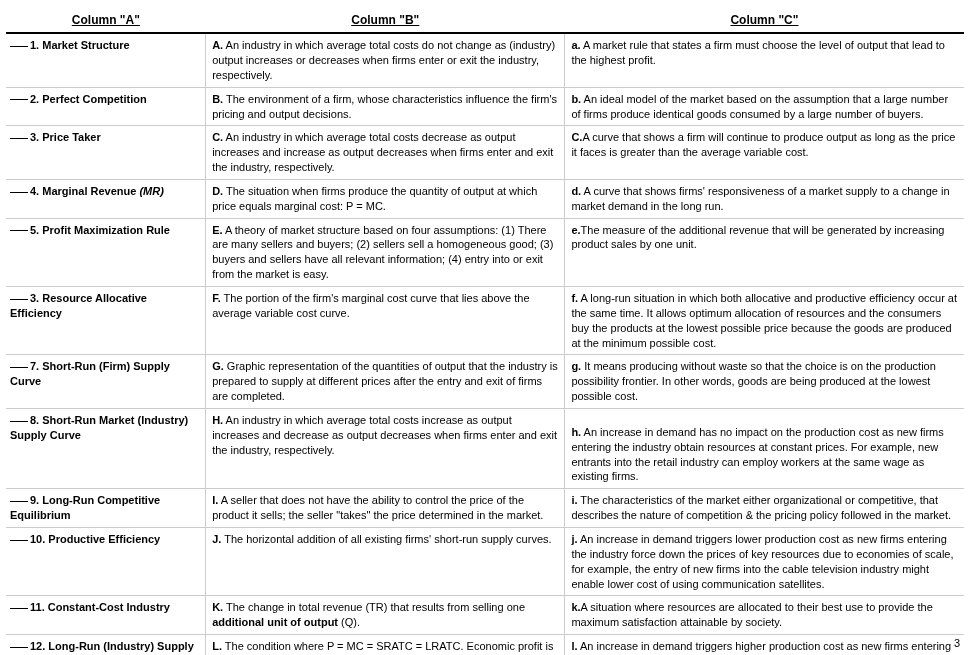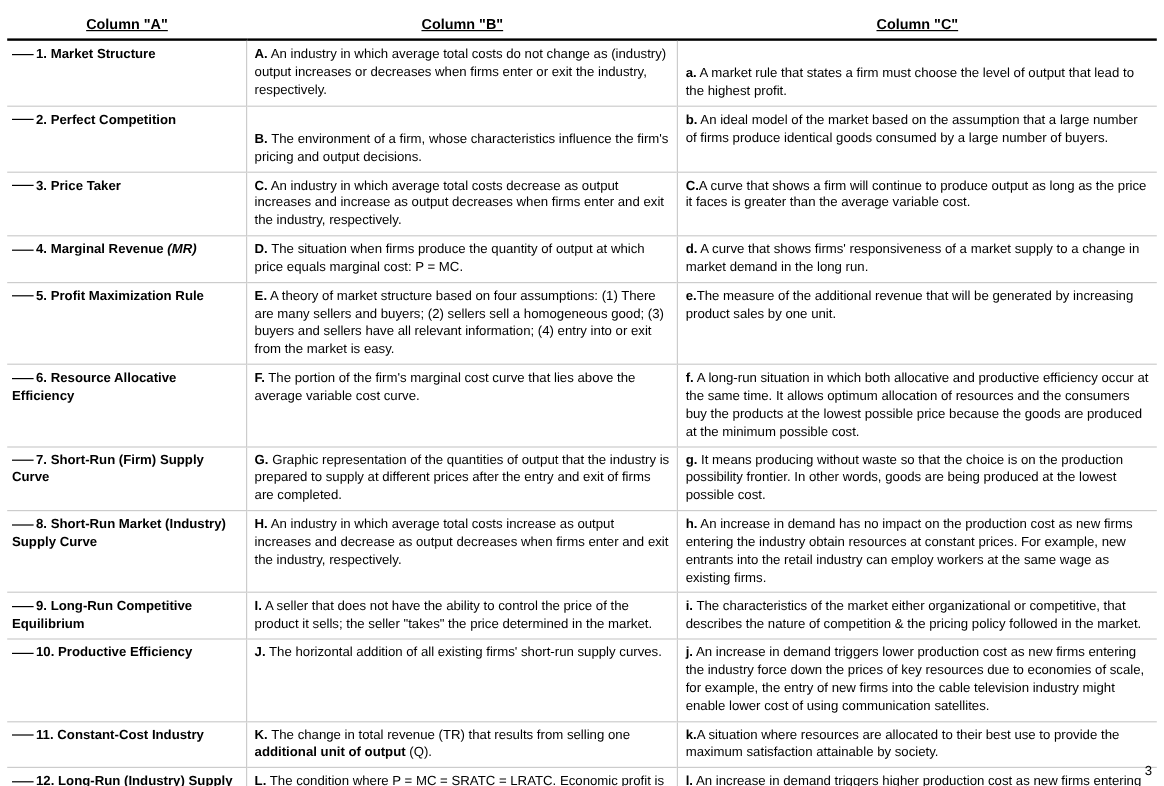--- a/index.html
+++ b/index.html
@@ -90,56 +90,56 @@
       <tr class="header-row">
         <td>Column "A"</td>
         <td>Column "B"</td>
         <td>Column "C"</td>
       </tr>
     </thead>
     <tbody id="table-body">
     <tr>
           <td class="col-a-cell" style="padding-top: 4px; padding-bottom: 4px;"><span class="match-line"></span><span class="item-label">1. Market Structure</span></td>
           <td class="col-b-cell" style="padding-top: 4px; padding-bottom: 4px; margin-left: 44px;"><span style="font-weight: bold;">A.</span><span> An industry in which average total costs do not change as (industry) output increases or decreases when firms enter or exit the industry, respectively.</span></td>
-          <td class="col-c-cell" style="padding-top: 20px; padding-bottom: 4px;"><span style="font-weight: bold;">a.</span><span> A market rule that states a firm must choose the level of output that lead to the highest profit.</span></td>
+          <td class="col-c-cell" style="padding-top: 4px; padding-bottom: 4px;"><span style="font-weight: bold;">a.</span><span> A market rule that states a firm must choose the level of output that lead to the highest profit.</span></td>
         </tr>
         <tr class="row-divider">
           <td class="col-a-cell" style="padding-top: 4px; padding-bottom: 4px;"><span class="match-line"></span><span class="item-label">2. Perfect Competition</span></td>
-          <td class="col-b-cell" style="padding-top: 20px; padding-bottom: 4px; margin-left: 11px;"><span style="font-weight: bold;">B.</span><span> The environment of a firm, whose characteristics influence the firm's pricing and output decisions.</span></td>
+          <td class="col-b-cell" style="padding-top: 4px; padding-bottom: 4px; margin-left: 11px;"><span style="font-weight: bold;">B.</span><span> The environment of a firm, whose characteristics influence the firm's pricing and output decisions.</span></td>
           <td class="col-c-cell" style="padding-top: 4px; padding-bottom: 4px;"><span style="font-weight: bold;">b.</span><span> An ideal model of the market based on the assumption that a large number of firms produce identical goods consumed by a large number of buyers.</span></td>
         </tr>
         <tr class="row-divider">
           <td class="col-a-cell" style="padding-top: 4px; padding-bottom: 4px;"><span class="match-line"></span><span class="item-label">3. Price Taker</span></td>
           <td class="col-b-cell" style="padding-top: 4px; padding-bottom: 4px;"><span style="font-weight: bold;">C.</span><span> An industry in which average total costs decrease as output increases and increase as output decreases when firms enter and exit the industry, respectively.</span></td>
           <td class="col-c-cell" style="padding-top: 4px; padding-bottom: 4px;"><span style="font-weight: bold;">C.</span><span>A curve that shows a firm will continue to produce output as long as the price it faces is greater than the average variable cost.</span></td>
         </tr>
         <tr class="row-divider">
           <td class="col-a-cell" style="padding-top: 4px; padding-bottom: 4px;"><span class="match-line"></span><span class="item-label">4. Marginal Revenue <span class="italic">(MR)</span></span></td>
           <td class="col-b-cell" style="padding-top: 4px; padding-bottom: 4px;"><span style="font-weight: bold;">D.</span><span> The situation when firms produce the quantity of output at which price equals marginal cost: P = MC.</span></td>
           <td class="col-c-cell" style="padding-top: 4px; padding-bottom: 4px; margin-left: 45px;"><span style="font-weight: bold;">d.</span><span> A curve that shows firms' responsiveness of a market supply to a change in market demand in the long run.</span></td>
         </tr>
         <tr class="row-divider">
           <td class="col-a-cell" style="padding-top: 4px; padding-bottom: 4px;"><span class="match-line"></span><span class="item-label">5. Profit Maximization Rule</span></td>
           <td class="col-b-cell" style="padding-top: 4px; padding-bottom: 4px;"><span style="font-weight: bold;">E.</span><span> A theory of market structure based on four assumptions: (1) There are many sellers and buyers; (2) sellers sell a homogeneous good; (3) buyers and sellers have all relevant information; (4) entry into or exit from the market is easy.</span></td>
           <td class="col-c-cell" style="padding-top: 4px; padding-bottom: 4px; margin-left: 15px;"><span style="font-weight: bold;">e.</span><span>The measure of the additional revenue that will be generated by increasing product sales by one unit.</span></td>
         </tr>
         <tr class="row-divider">
-          <td class="col-a-cell" style="padding-top: 4px; padding-bottom: 4px;"><span class="match-line"></span><span class="item-label">6. Resource Allocative Efficiency</span></td>
+          <td class="col-a-cell" style="padding-top: 4px; padding-bottom: 4px;"><span class="match-line"></span><span class="item-label">3. Resource Allocative Efficiency</span></td>
           <td class="col-b-cell" style="padding-top: 4px; padding-bottom: 4px;"><span style="font-weight: bold;">F.</span><span> The portion of the firm's marginal cost curve that lies above the average variable cost curve.</span></td>
           <td class="col-c-cell" style="padding-top: 4px; padding-bottom: 4px;"><span style="font-weight: bold;">f.</span><span> A long-run situation in which both allocative and productive efficiency occur at the same time. It allows optimum allocation of resources and the consumers buy the products at the lowest possible price because the goods are produced at the minimum possible cost.</span></td>
         </tr>
         <tr class="row-divider">
           <td class="col-a-cell" style="padding-top: 4px; padding-bottom: 4px; margin-left: 26px;"><span class="match-line"></span><span class="item-label">7. Short-Run (Firm) Supply Curve</span></td>
           <td class="col-b-cell" style="padding-top: 4px; padding-bottom: 4px;"><span style="font-weight: bold;">G.</span><span> Graphic representation of the quantities of output that the industry is prepared to supply at different prices after the entry and exit of firms are completed.</span></td>
           <td class="col-c-cell" style="padding-top: 4px; padding-bottom: 4px;"><span style="font-weight: bold;">g.</span><span> It means producing without waste so that the choice is on the production possibility frontier. In other words, goods are being produced at the lowest possible cost.</span></td>
         </tr>
         <tr class="row-divider">
           <td class="col-a-cell" style="padding-top: 4px; padding-bottom: 4px;"><span class="match-line"></span><span class="item-label">8. Short-Run Market (Industry) Supply Curve</span></td>
           <td class="col-b-cell" style="padding-top: 4px; padding-bottom: 4px;"><span style="font-weight: bold;">H.</span><span> An industry in which average total costs increase as output increases and decrease as output decreases when firms enter and exit the industry, respectively.</span></td>
-          <td class="col-c-cell" style="padding-top: 4px; padding-bottom: 4px;"><span style="font-weight: bold;">h.</span><span> An increase in demand has no impact on the production cost as new firms entering the industry obtain resources at constant prices. For example, new entrants into the retail industry can employ workers at the same wage as existing firms.</span></td>
+          <td class="col-c-cell" style="padding-top: 16px; padding-bottom: 4px;"><span style="font-weight: bold;">h.</span><span> An increase in demand has no impact on the production cost as new firms entering the industry obtain resources at constant prices. For example, new entrants into the retail industry can employ workers at the same wage as existing firms.</span></td>
         </tr>
         <tr class="row-divider">
           <td class="col-a-cell" style="padding-top: 4px; padding-bottom: 4px;"><span class="match-line"></span><span class="item-label">9. Long-Run Competitive Equilibrium</span></td>
           <td class="col-b-cell" style="padding-top: 4px; padding-bottom: 4px; margin-top: 12px;"><span style="font-weight: bold;">I.</span><span> A seller that does not have the ability to control the price of the product it sells; the seller "takes" the price determined in the market.</span></td>
           <td class="col-c-cell" style="padding-top: 4px; padding-bottom: 4px; margin-top: 38px;"><span style="font-weight: bold;">i.</span><span> The characteristics of the market either organizational or competitive, that describes the nature of competition &amp; the pricing policy followed in the market.</span></td>
         </tr>
         <tr class="row-divider">
           <td class="col-a-cell" style="padding-top: 4px; padding-bottom: 4px;"><span class="match-line"></span><span class="item-label">10. Productive Efficiency</span></td>
           <td class="col-b-cell" style="padding-top: 4px; padding-bottom: 4px;"><span style="font-weight: bold;">J.</span><span> The horizontal addition of all existing firms' short-run supply curves.</span></td>
           <td class="col-c-cell" style="padding-top: 4px; padding-bottom: 4px;"><span style="font-weight: bold;">j.</span><span> An increase in demand triggers lower production cost as new firms entering the industry force down the prices of key resources due to economies of scale, for example, the entry of new firms into the cable television industry might enable lower cost of using communication satellites.</span></td>

